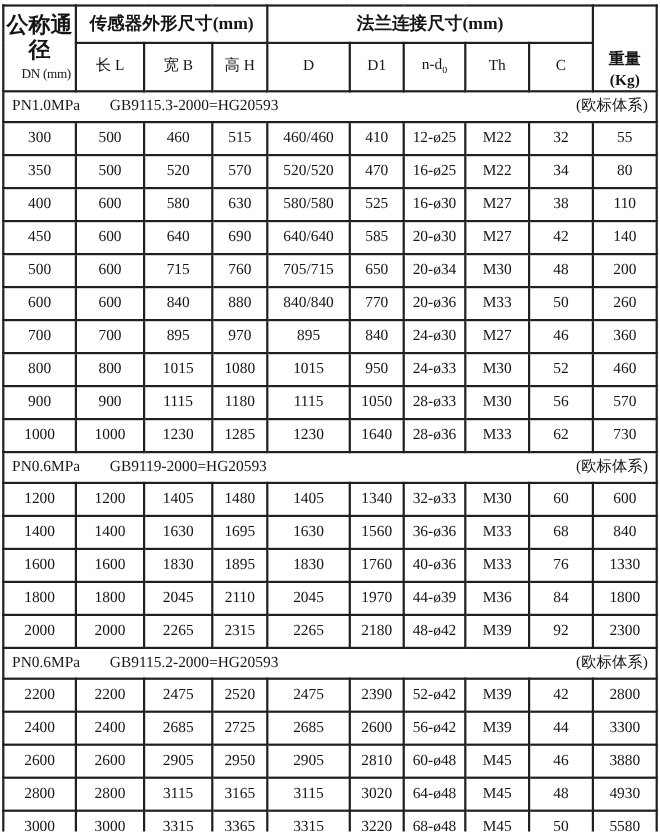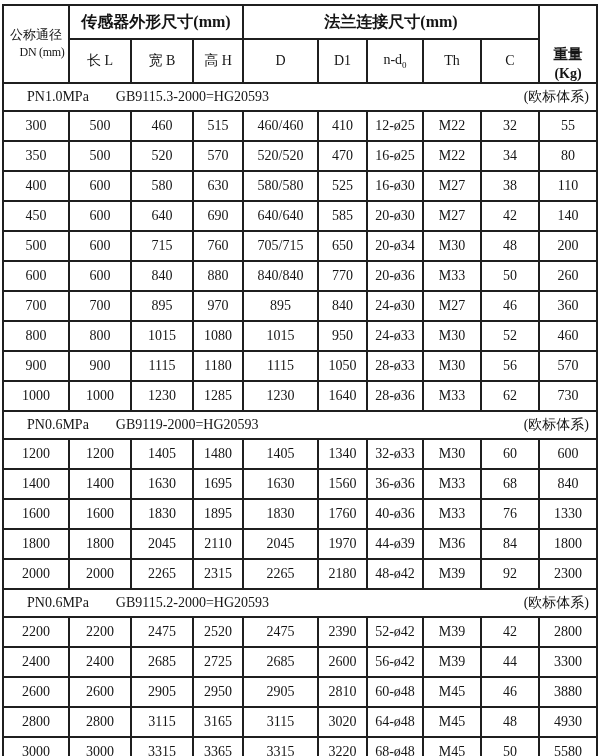--- a/index.html
+++ b/index.html
@@ -6,29 +6,29 @@
   body{width:600px;height:756px;overflow:hidden;position:relative;
        font-family:"Liberation Serif","DejaVu Serif",serif;color:#1a1a1a;}
   table{border-collapse:collapse;table-layout:fixed;width:594px;margin:4px auto 0 auto;
         border:2px solid #1f1f1f;}
   th,td{border:2px solid #1f1f1f;text-align:center;vertical-align:middle;
         padding:0;font-weight:400;font-size:14px;line-height:1.15;overflow:hidden;
         font-family:"Liberation Serif","DejaVu Serif",serif;color:#151515;}
   thead th.row1{height:24px;}
   thead th.row2{height:32px;}
   th.group{font-weight:700;font-size:16px;}
-  th.dn-cell div.dn-title{font-weight:400;font-size:13px;margin-bottom:3px;}
+  th.dn-cell div.dn-title{font-weight:700;font-size:20px;margin-bottom:3px;}
   th.dn-cell div.dn-sub{font-weight:400;font-size:12px;letter-spacing:-0.3px;margin-left:12px;}
   th.wt-cell div.wt-title{font-weight:700;font-size:14.5px;margin-bottom:3px;margin-top:40px;}
   th.wt-cell div.wt-sub{font-weight:600;font-size:14px;}
   th sub{font-size:9px;}
   tbody td{height:28px;}
   tr.section-row td{height:26px;}
   .secflex{display:flex;align-items:center;width:100%;}
-  .secflex .pressure{padding-left:23px;white-space:nowrap;}
+  .secflex .pressure{padding-left:7px;white-space:nowrap;}
   .secflex .standard{margin-left:27px;white-space:nowrap;text-align:center;}
   .secflex .note{margin-left:auto;padding-right:7px;white-space:nowrap;}
 </style>
 </head>
 <body>
 
 <table>
   <colgroup>
     <col style="width:66px">
       <col style="width:62px">

